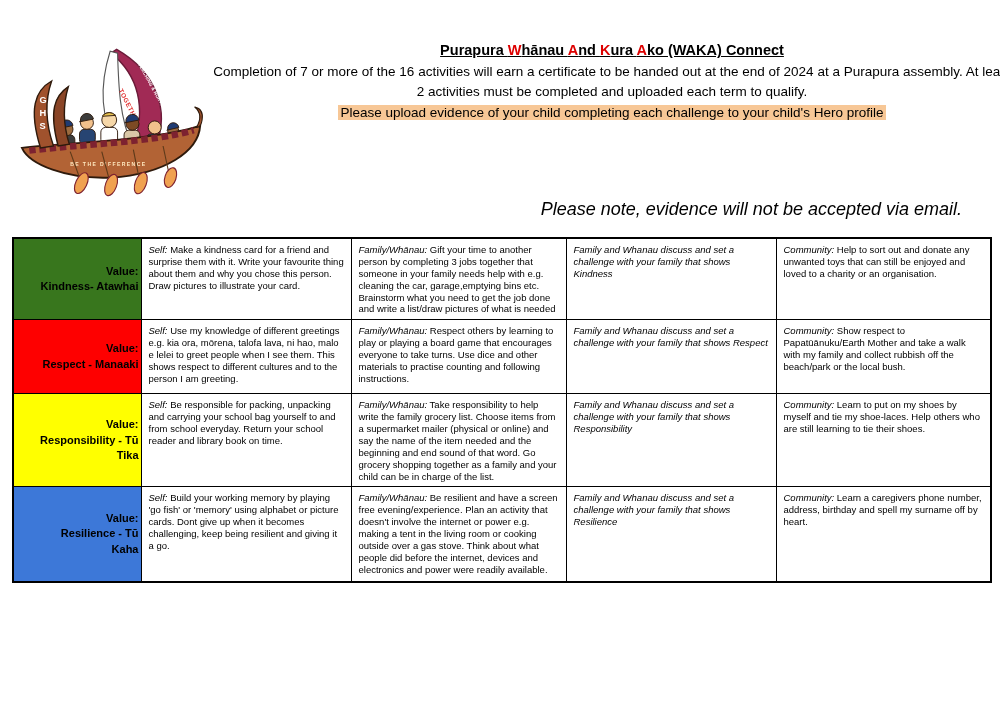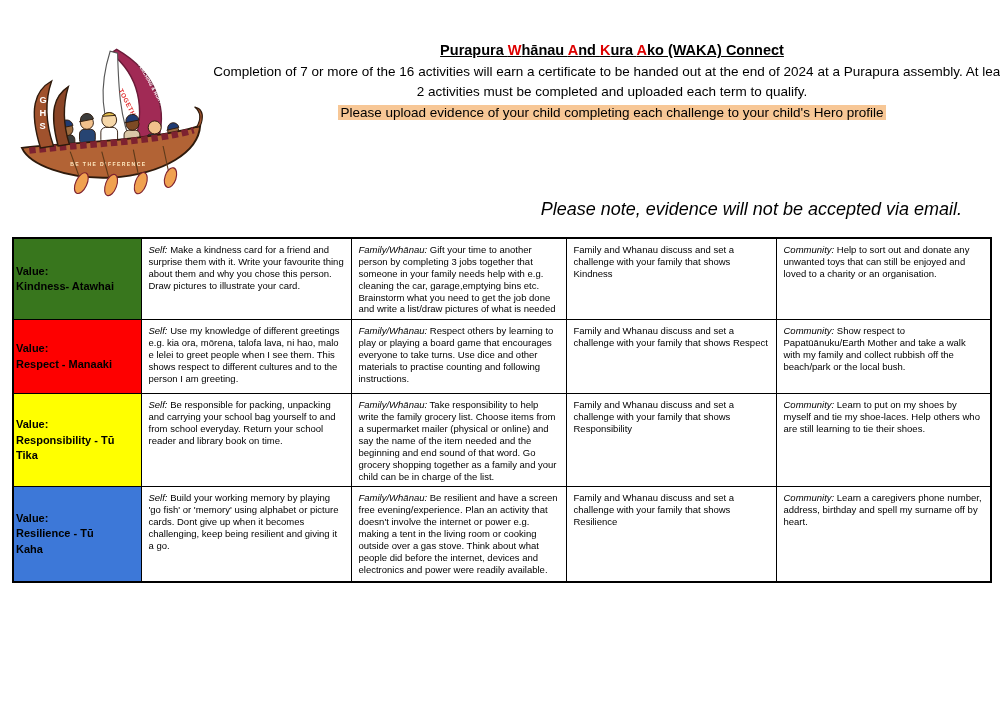--- a/index.html
+++ b/index.html
@@ -34,24 +34,24 @@
     position:absolute; left:12px; top:237px; width:978px;
     border-collapse:collapse; table-layout:fixed;
     border:2px solid #000;
   }
   .waka-table td {
     border:1.5px solid #000; vertical-align:top;
     padding:5px 6px 4px 7px; font-size:9.5px; line-height:1.25;
     overflow:hidden;
   }
   td.value-cell {
-    vertical-align:middle; text-align:left; font-weight:bold;
+    vertical-align:middle; text-align:right; font-weight:bold;
     font-size:11px; line-height:1.4; white-space:pre-line; padding:2px;
   }
-  td.discuss-cell { }
+  td.discuss-cell { font-style:italic; }
   .cell-prefix { font-style:italic;margin-top:20px; }
 </style>
 </head>
 <body>
 
 <div class="page">
 
   <svg class="logo" viewBox="0 0 210 168" aria-hidden="true">
 
     <path d="M110,8 C152,32 168,74 152,112 L128,112 C142,72 134,36 104,12 Z" fill="#a12a55" stroke="#6b1a38" stroke-width="1.5"></path>

